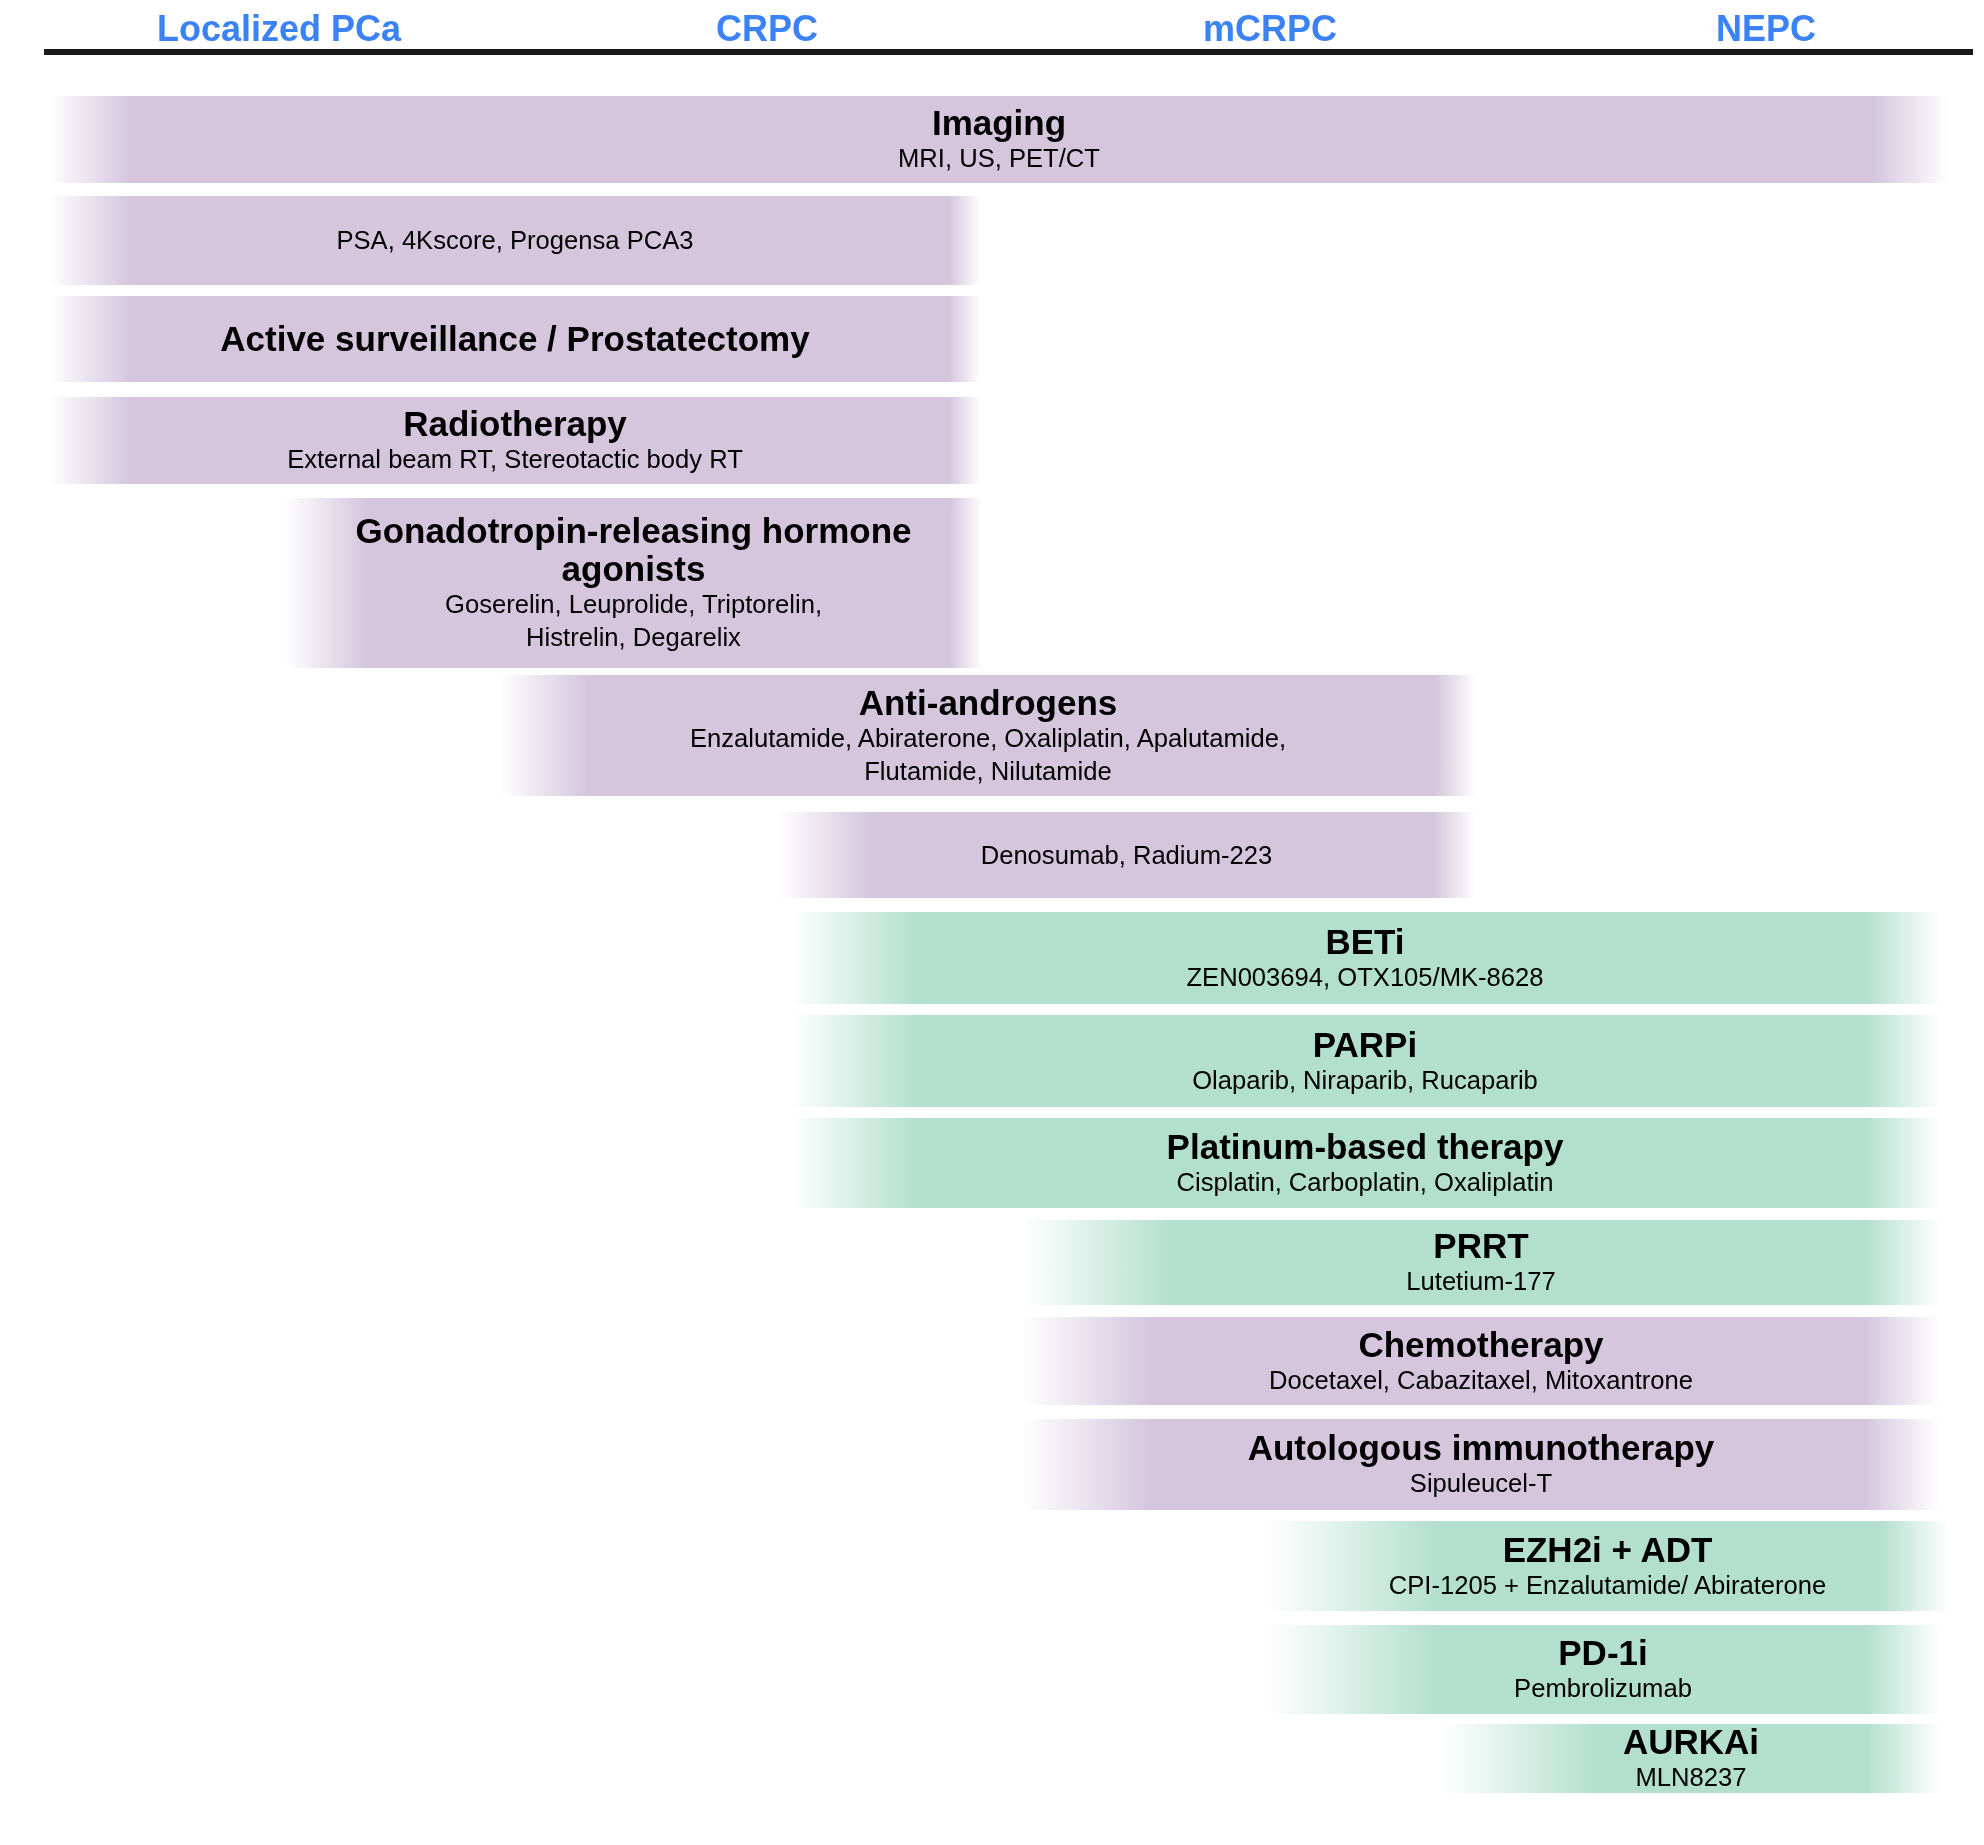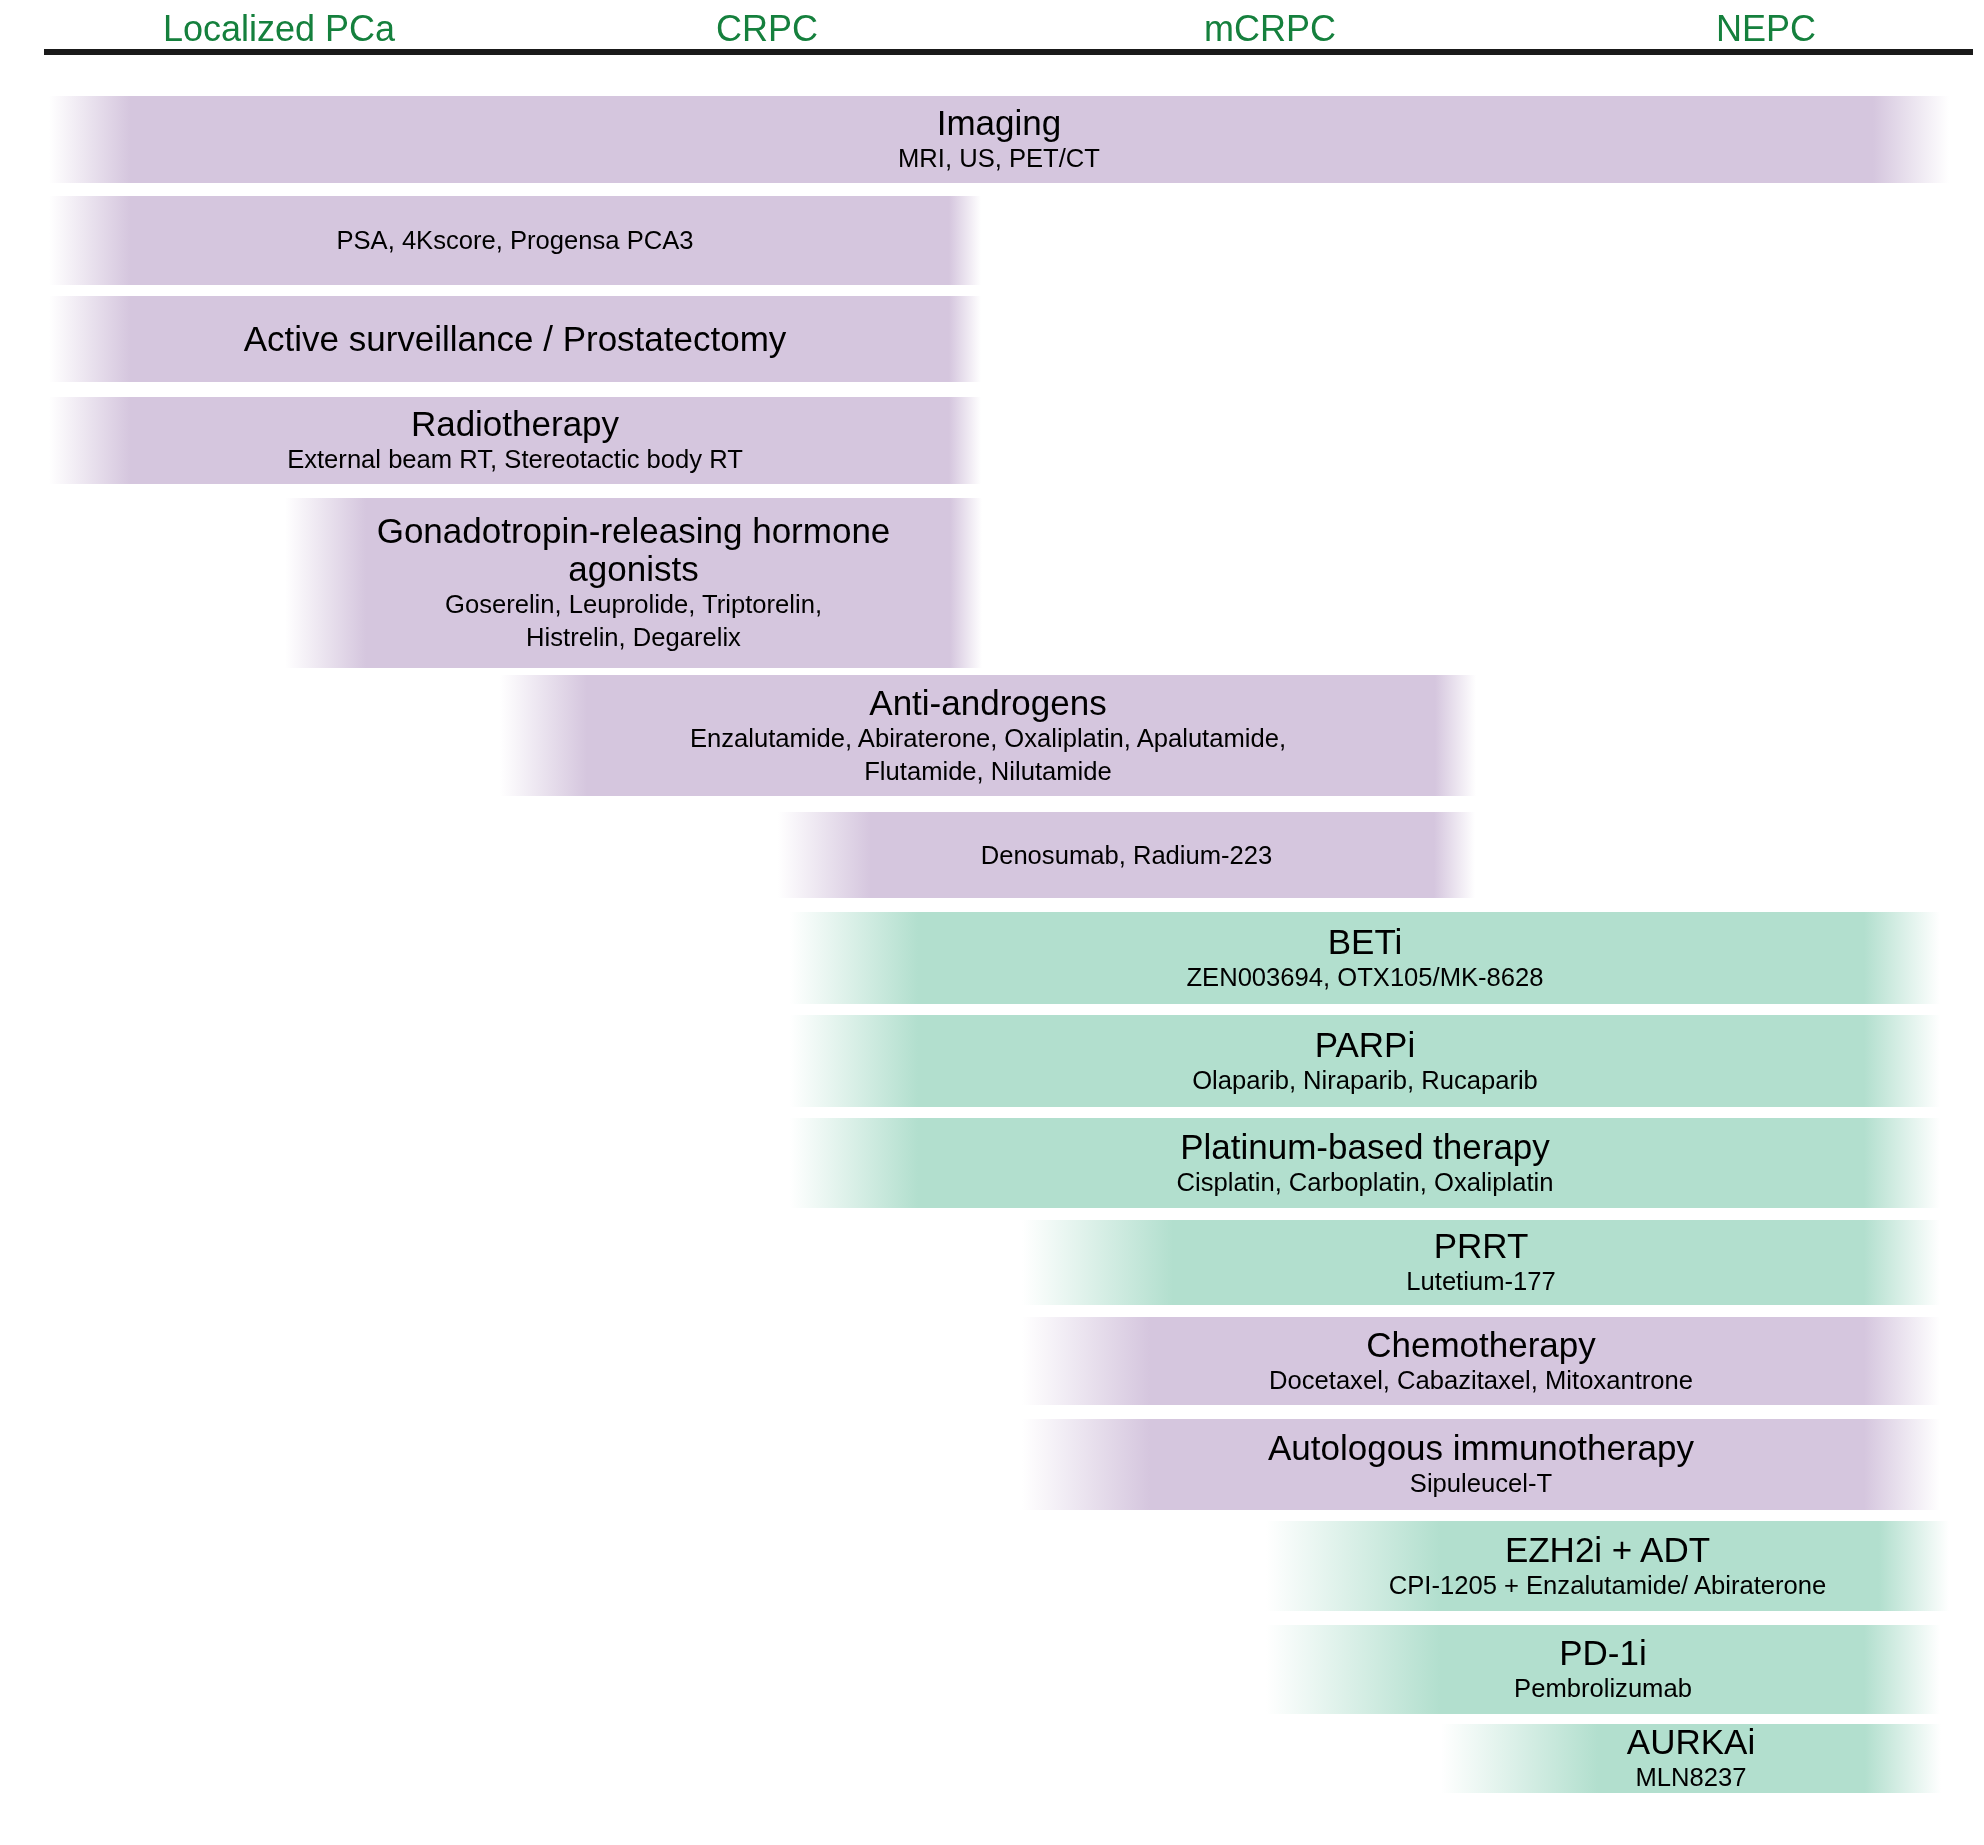--- a/index.html
+++ b/index.html
@@ -14,38 +14,38 @@
     background: #ffffff;
     overflow: hidden;
     font-family: "Liberation Sans", sans-serif;
     color: #000000;
   }
   .stage-label {
     position: absolute;
     top: 8.1px;
     transform: translateX(-50%);
     font-size: 36px;
-    font-weight: normal;
+    font-weight: bold;
     white-space: nowrap;
-    color: #15803d;
+    color: #3b82f6;
   }
   .rule {
     position: absolute;
     background: #1a1a1a;
   }
   .bar {
     position: absolute;
     display: flex;
     flex-direction: column;
     align-items: center;
     justify-content: center;
     text-align: center;
   }
   .bar-title {
-    font-weight: normal;
+    font-weight: bold;
     font-size: 35px;
     line-height: 38px;
     white-space: nowrap;
   }
   .bar-sub {
     font-size: 25.6px;
     line-height: 33px;
     white-space: nowrap;
   }
 </style>

